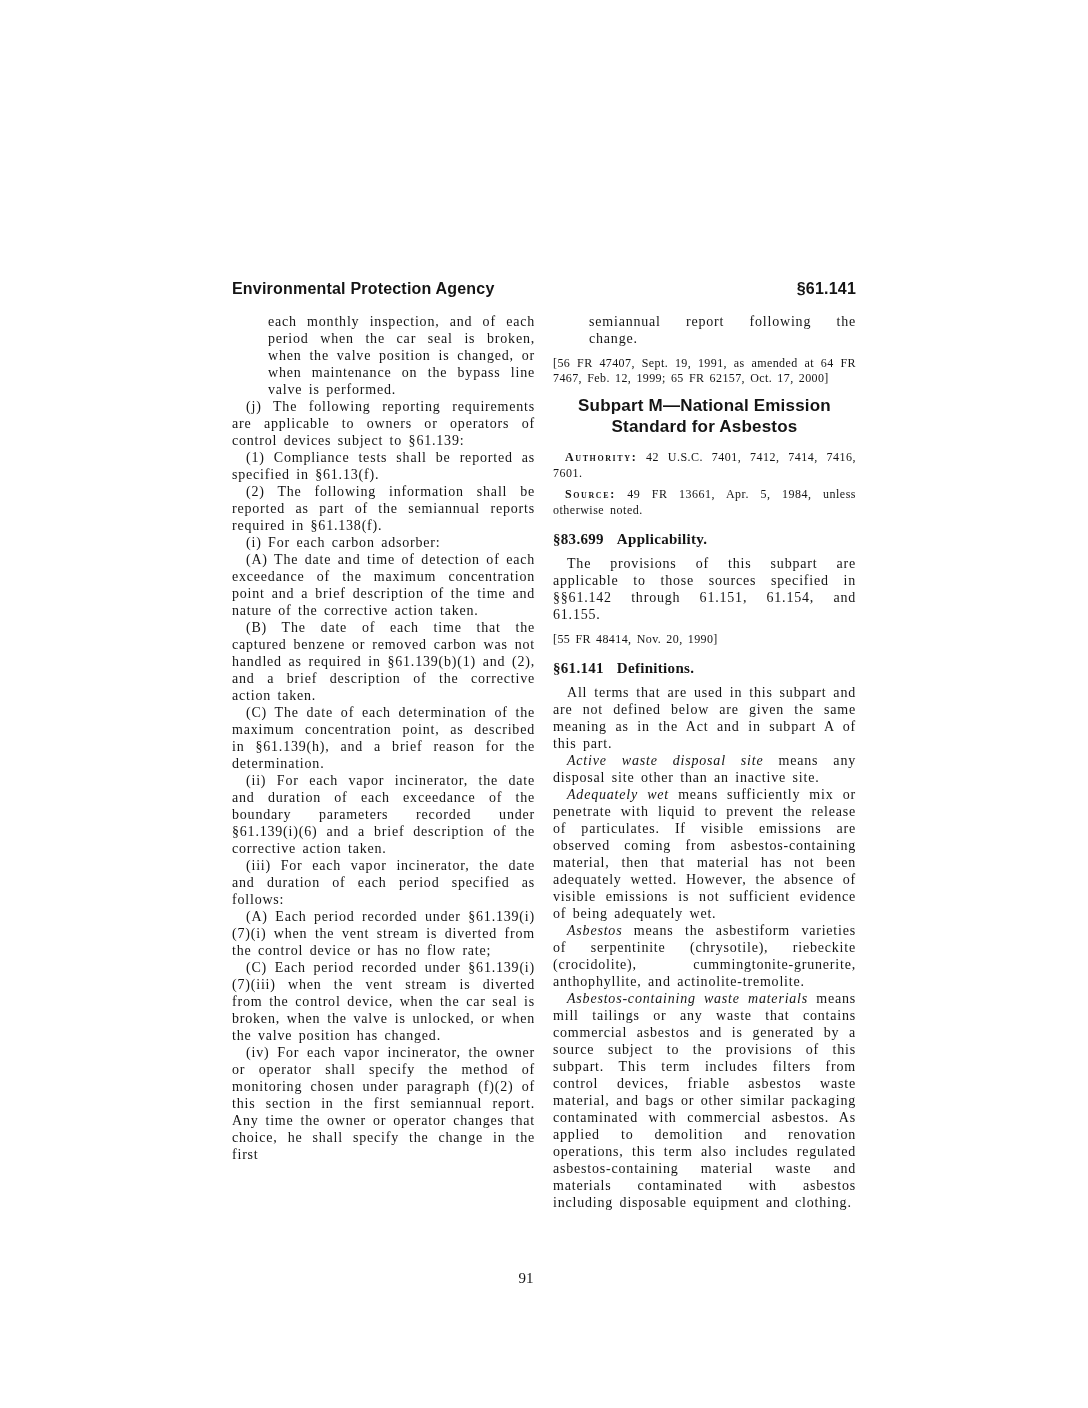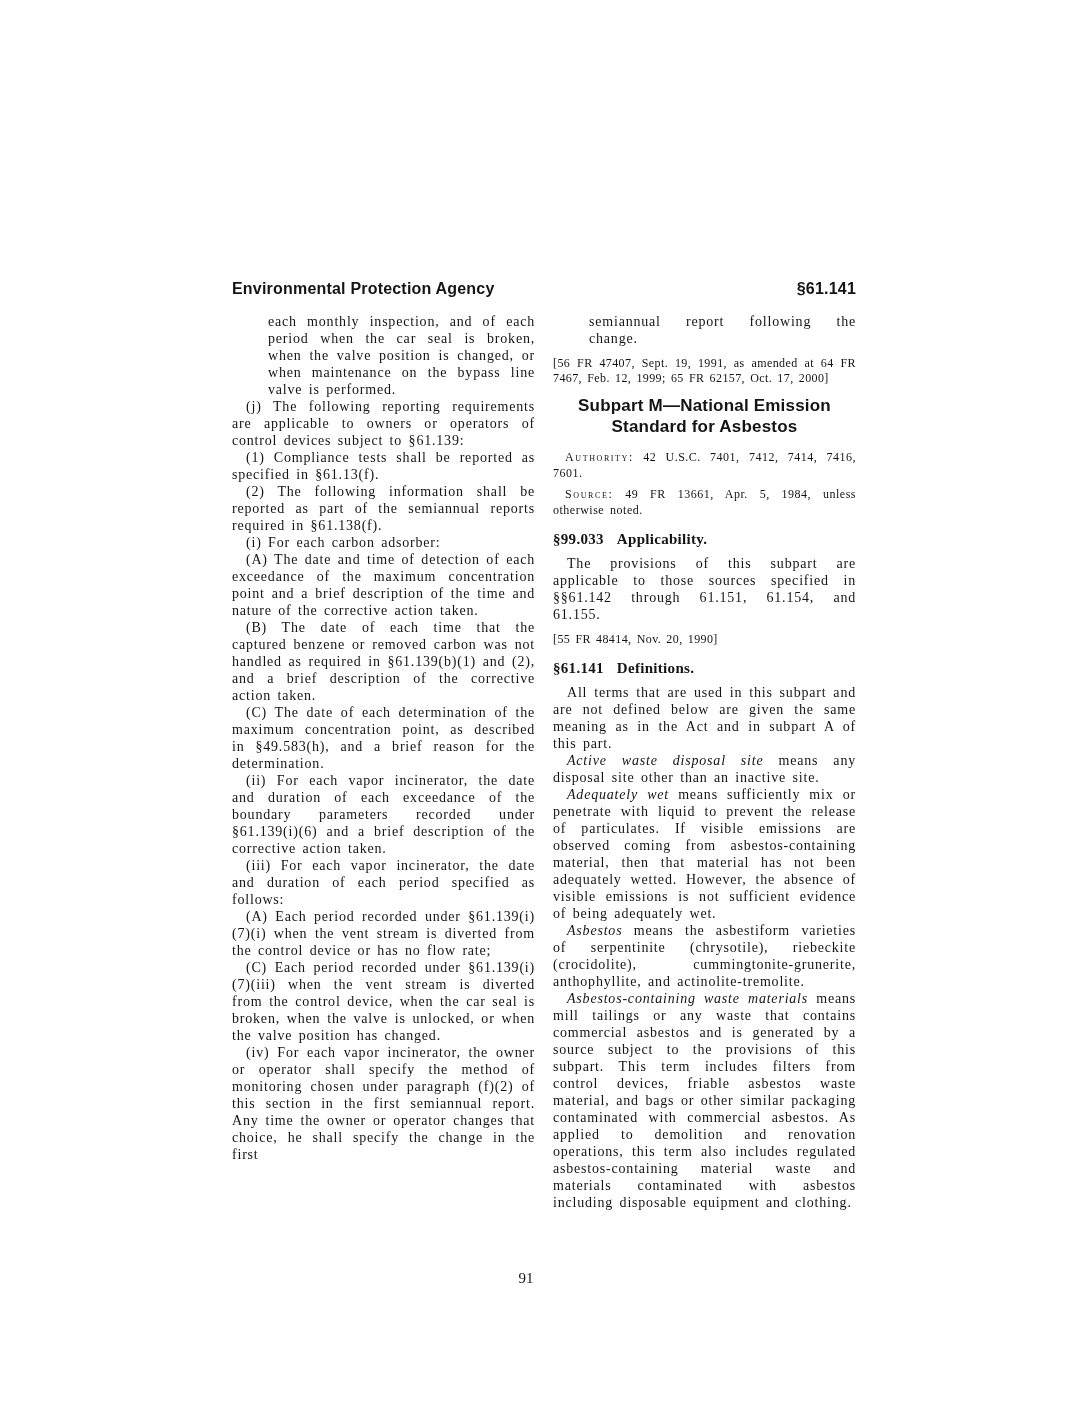--- a/index.html
+++ b/index.html
@@ -60,20 +60,21 @@
   .law-note {
     font-size: 12px; line-height: 15.5px;
     letter-spacing: 0.5px; word-spacing: 2.4px;
     text-align: justify;
     text-indent: 12px;
     margin-bottom: 6px;
   }
   .sc {
     font-variant: small-caps;
     letter-spacing: 1.6px;
+    font-weight: bold;
   }
 
   .section-heading {
     font-weight: bold; font-size: 15px; line-height: 18px;
     letter-spacing: 0.3px;
     margin: 12px 0 7px 0;
   }
   .section-heading .sec-title { margin-left: 13px; }
 
   .term { font-style: italic; }
@@ -96,41 +97,41 @@
 <div class="columns">
 
   <div class="col">
     <p class="body-para no-indent">each monthly inspection, and of each period when the car seal is broken, when the valve position is changed, or when maintenance on the bypass line valve is performed.</p>
     <p class="body-para">(j) The following reporting requirements are applicable to owners or operators of control devices subject to §61.139:</p>
     <p class="body-para">(1) Compliance tests shall be reported as specified in §61.13(f).</p>
     <p class="body-para">(2) The following information shall be reported as part of the semiannual reports required in §61.138(f).</p>
     <p class="body-para">(i) For each carbon adsorber:</p>
     <p class="body-para">(A) The date and time of detection of each exceedance of the maximum concentration point and a brief description of the time and nature of the corrective action taken.</p>
     <p class="body-para">(B) The date of each time that the captured benzene or removed carbon was not handled as required in §61.139(b)(1) and (2), and a brief description of the corrective action taken.</p>
-    <p class="body-para">(C) The date of each determination of the maximum concentration point, as described in §49.583(h), and a brief reason for the determination.</p>
+    <p class="body-para">(C) The date of each determination of the maximum concentration point, as described in §61.139(h), and a brief reason for the determination.</p>
     <p class="body-para">(ii) For each vapor incinerator, the date and duration of each exceedance of the boundary parameters recorded under §61.139(i)(6) and a brief description of the corrective action taken.</p>
     <p class="body-para">(iii) For each vapor incinerator, the date and duration of each period specified as follows:</p>
     <p class="body-para">(A) Each period recorded under §61.139(i)(7)(i) when the vent stream is diverted from the control device or has no flow rate;</p>
     <p class="body-para">(C) Each period recorded under §61.139(i)(7)(iii) when the vent stream is diverted from the control device, when the car seal is broken, when the valve is unlocked, or when the valve position has changed.</p>
     <p class="body-para">(iv) For each vapor incinerator, the owner or operator shall specify the method of monitoring chosen under paragraph (f)(2) of this section in the first semiannual report. Any time the owner or operator changes that choice, he shall specify the change in the first</p>
   </div>
 
   <div class="col">
     <p class="body-para no-indent pre">semiannual report following the
 change.</p>
 
     <p class="note">[56 FR 47407, Sept. 19, 1991, as amended at 64 FR 7467, Feb. 12, 1999; 65 FR 62157, Oct. 17, 2000]</p>
 
     <h2 class="subpart-heading">Subpart M—National Emission Standard for Asbestos</h2>
 
     <p class="law-note"><span class="sc">Authority:</span> <span>42 U.S.C. 7401, 7412, 7414, 7416, 7601.</span></p>
 
     <p class="law-note"><span class="sc">Source:</span> <span>49 FR 13661, Apr. 5, 1984, unless otherwise noted.</span></p>
 
-    <h3 class="section-heading"><span class="sec-number">§99.033</span><span class="sec-title">Applicability.</span></h3>
+    <h3 class="section-heading"><span class="sec-number">§83.699</span><span class="sec-title">Applicability.</span></h3>
 
     <p class="body-para">The provisions of this subpart are applicable to those sources specified in §§61.142 through 61.151, 61.154, and 61.155.</p>
 
     <p class="note">[55 FR 48414, Nov. 20, 1990]</p>
 
     <h3 class="section-heading"><span class="sec-number">§61.141</span><span class="sec-title">Definitions.</span></h3>
 
     <p class="body-para">All terms that are used in this subpart and are not defined below are given the same meaning as in the Act and in subpart A of this part.</p>
 
     <p class="body-para"><i class="term">Active waste disposal site</i> <span>means any disposal site other than an inactive site.</span></p>

